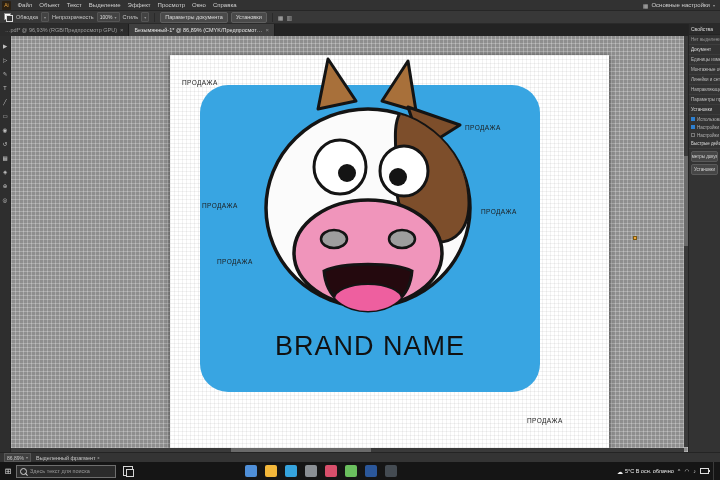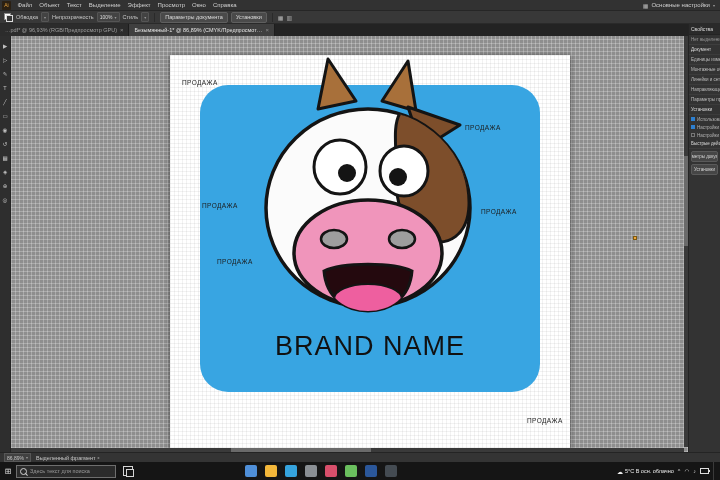--- a/index.html
+++ b/index.html
@@ -50,21 +50,21 @@
   
   .canvas{position:absolute;left:11px;top:36px;width:677px;height:416px;overflow:hidden;
           background-color:#8e8e8e;
           background-image:
             repeating-linear-gradient(0deg, rgba(255,255,255,0.25) 0 1px, transparent 1px 4px),
             repeating-linear-gradient(90deg, rgba(255,255,255,0.25) 0 1px, transparent 1px 4px);}
   .artboard{position:absolute;left:159px;top:19px;width:400px;height:397px;background:#ffffff;
             box-shadow:0 1px 5px rgba(0,0,0,0.55);
             background-image:
               repeating-linear-gradient(0deg, rgba(0,0,0,0.05) 0 1px, transparent 1px 4px),
-              repeating-linear-gradient(90deg, rgba(0,0,0,0.05) 0 1px, transparent 1px 4px);}
+              repeating-linear-gradient(90deg, rgba(0,0,0,0.05) 0 1px, transparent 1px 4px); padding-left: 39px;}
   .blue-card{position:absolute;left:30px;top:30px;width:340px;height:307px;border-radius:28px;}
   .cow-svg{position:absolute;left:0;top:0;width:400px;height:397px;pointer-events:none;}
   .sale-label{position:absolute;font-size:6.5px;letter-spacing:0.4px;color:#1c1c1c;white-space:nowrap;}
   .sl1{left:12px;top:24px;} .sl2{left:295px;top:69px;} .sl3{left:32px;top:147px;}
   .sl4{left:311px;top:153px;} .sl5{left:47px;top:203px;} .sl6{left:357px;top:362px;}
   .brand-name{position:absolute;left:0;width:400px;top:276px;text-align:center;font-size:27px;
               color:#111;letter-spacing:1px;}
   .canvas-marker{position:absolute;left:622px;top:200px;width:4px;height:4px;background:#f0a43c;
                  border:1px solid #7c5a10;box-sizing:border-box;}
   .vscroll{position:absolute;right:0;top:0;width:4px;height:411px;background:#3a3a3a;}

